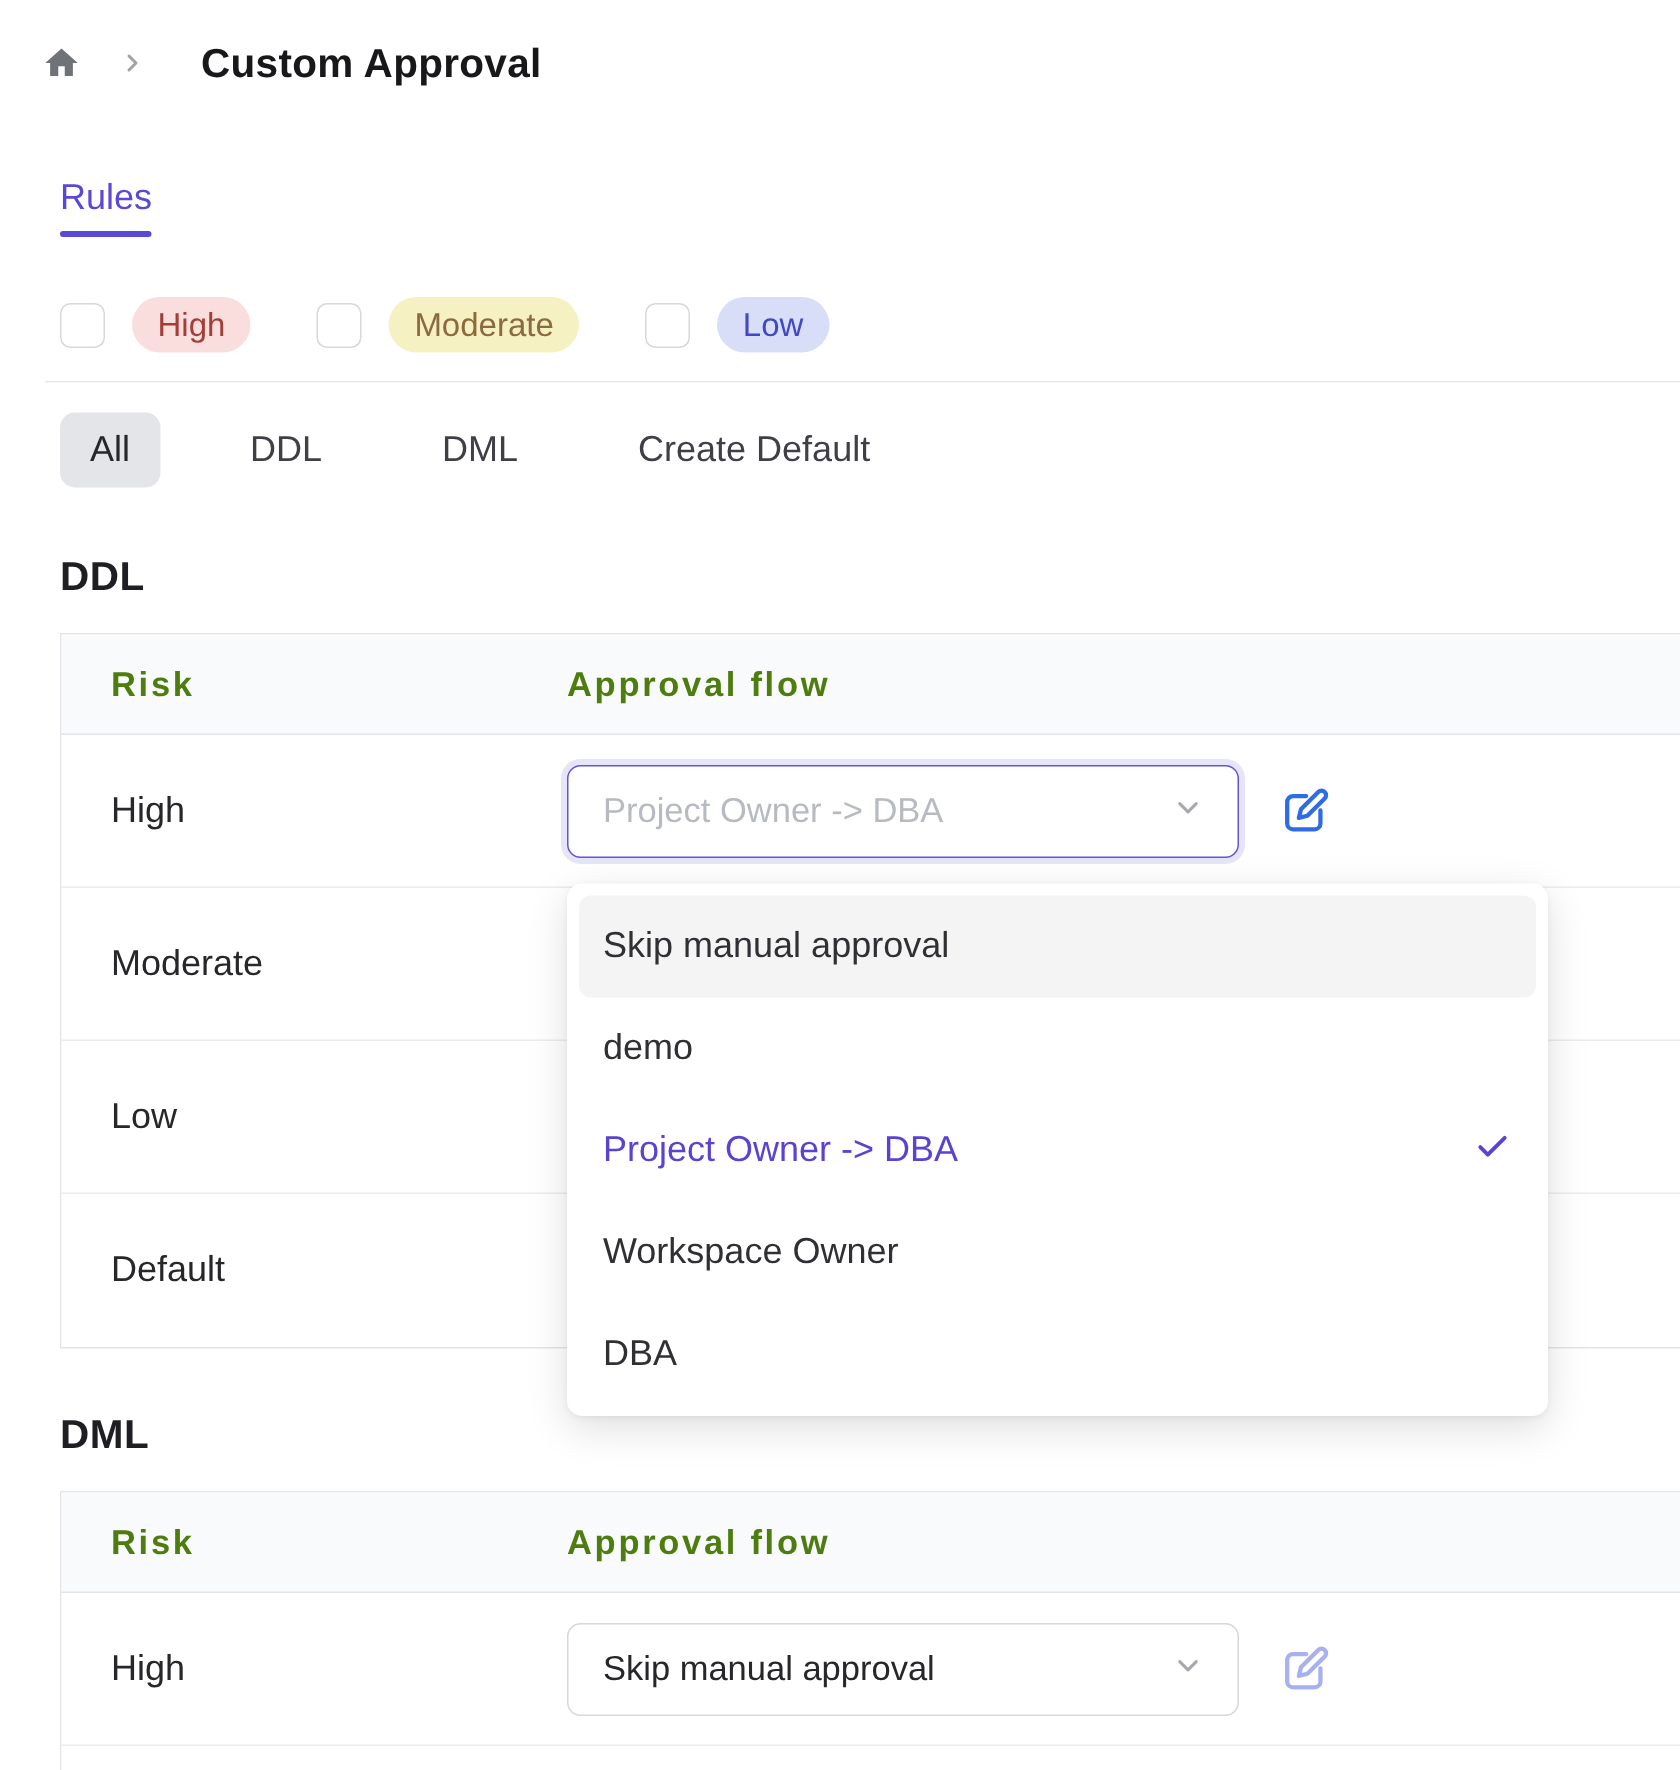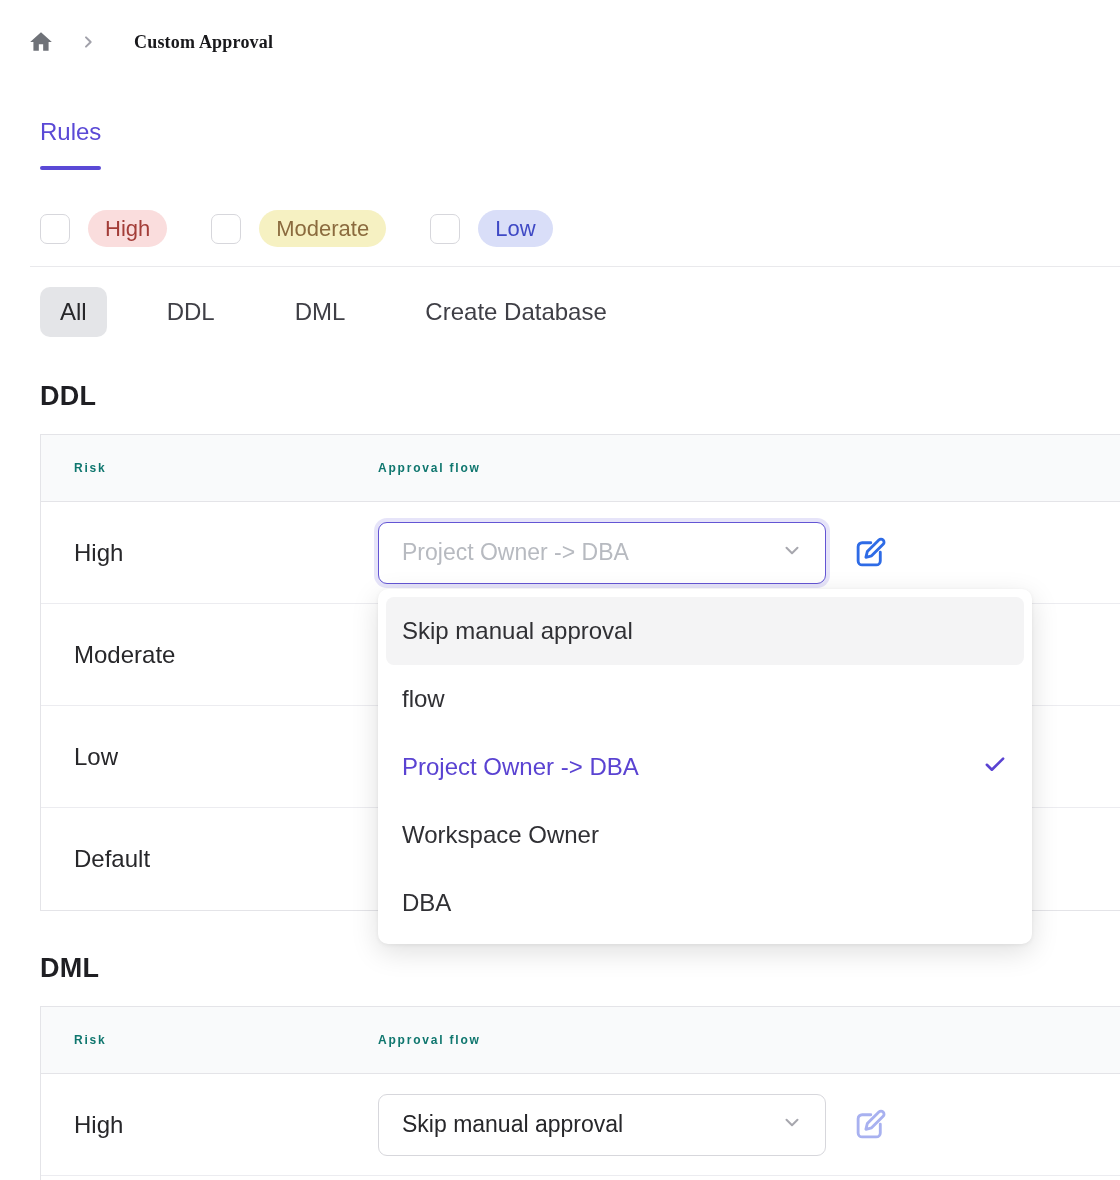--- a/index.html
+++ b/index.html
@@ -4,25 +4,25 @@
 <style>
   * { margin:0; padding:0; box-sizing:border-box; }
   html,body { width:1120px; height:1180px; overflow:hidden; background:#ffffff;
     font-family:"Liberation Sans","DejaVu Sans",sans-serif; color:#27272a; }
   body { position:relative; }
 
   
   .breadcrumb { display:flex; align-items:center; margin:24px 0 0 28px; height:36px; }
   .breadcrumb .home { width:26px; height:26px; display:flex; align-items:center; cursor:pointer; }
   .breadcrumb .sep { margin:0 26px 0 26px; display:flex; align-items:center; }
-  .page-title { font-size:18px; font-weight:600; color:#18181b; margin-left:12px; letter-spacing:0.2px;font-family:Liberation Serif, serif; }
+  .page-title { font-size:27px; font-weight:600; color:#18181b; margin-left:12px; letter-spacing:0.2px; }
 
   
   .tabs { display:flex; gap:68px; margin:58px 0 0 40px; }
-  .tab { font-size:24px; color:#3f3f46; padding-bottom:24px; position:relative; cursor:pointer; }
+  .tab { font-size:24px; color:#3f3f46; padding-bottom:12px; position:relative; cursor:pointer; }
   .tab.active { color:#5a49d6; }
   .tab.active::after { content:""; position:absolute; left:0; right:0; bottom:0; height:4px;
     background:#5a49d6; border-radius:2px; }
 
   
   .filters { display:flex; gap:44px; align-items:center; margin:40px 0 0 40px; }
   .filter { display:flex; align-items:center; gap:18px; }
   .checkbox { width:30px; height:30px; border:1.5px solid #d7d7dc; border-radius:7px; background:#fff; cursor:pointer; }
   .badge { height:37px; display:flex; align-items:center; padding:0 17px; border-radius:19px; font-size:22px; }
   .badge.high { background:#fadddd; color:#a33d38; }
@@ -37,21 +37,21 @@
     color:#3f3f46; border-radius:10px; cursor:pointer; }
   .seg-item.active { background:#e4e5e8; color:#27272a; }
 
   
   .section-title { font-size:27px; font-weight:700; color:#1f1f23; margin:44px 0 0 40px; letter-spacing:0.3px; }
   .section-title.dml { margin-top:42px; }
   .tbl { width:1090px; margin:22px 0 0 40px; border:1px solid #e4e4e8; background:#fff; }
   .tbl-header { height:67px; background:#f9fafb; border-bottom:1px solid #e4e4e8;
     display:flex; align-items:center; }
   .col-risk { width:337px; padding-left:33px; }
-  .tbl-header .hdr { font-size:12px; font-weight:700; color:#0f766e; letter-spacing:1.8px; }
+  .tbl-header .hdr { font-size:23px; font-weight:700; color:#4d7c0f; letter-spacing:1.8px; }
   .tbl-row { height:102px; display:flex; align-items:center; border-bottom:1px solid #ececf0; background:#fff; }
   .tbl-row:last-child { border-bottom:none; }
   .risk-label { font-size:24px; color:#27272a; }
   .flow-cell { display:flex; align-items:center; }
 
   
   .select { width:448px; height:62px; border:1px solid #d7d7dc; border-radius:9px; background:#fff;
     display:flex; align-items:center; justify-content:space-between; padding:0 22px 0 23px;
     font-size:23px; color:#27272a; cursor:pointer; }
   .select.focused { border:1.5px solid #6355d4; box-shadow:0 0 0 4px rgba(90,73,214,0.15); }
@@ -103,21 +103,21 @@
     <span class="badge low">Low</span>
   </div>
 </div>
 
 <div class="divider"></div>
 
 <div class="segmented">
   <div class="seg-item active">All</div>
   <div class="seg-item">DDL</div>
   <div class="seg-item">DML</div>
-  <div class="seg-item">Create Database</div>
+  <div class="seg-item">Create Default</div>
 </div>
 
 <div class="section-title">DDL</div>
 <div class="tbl">
   <div class="tbl-header">
     <div class="col-risk hdr">Risk</div>
     <div class="hdr">Approval flow</div>
   </div>
 
   <div class="tbl-row">
@@ -213,21 +213,21 @@
   <div class="tbl-row">
     <div class="col-risk risk-label"></div>
   </div>
 </div>
 
 <div class="dropdown">
   <div class="dd-item hovered">
     <span>Skip manual approval</span>
   </div>
   <div class="dd-item">
-    <span>flow</span>
+    <span>demo</span>
   </div>
   <div class="dd-item selected">
     <span>Project Owner -&gt; DBA</span>
     <span>
       <svg width="26" height="26" viewBox="0 0 24 24" fill="none" stroke="#5a43d2" stroke-width="2.4" stroke-linecap="round" stroke-linejoin="round">
           <path d="M4.5 12.7l4.6 4.6L19.5 7"></path>
         </svg>
     </span>
   </div>
   <div class="dd-item">

